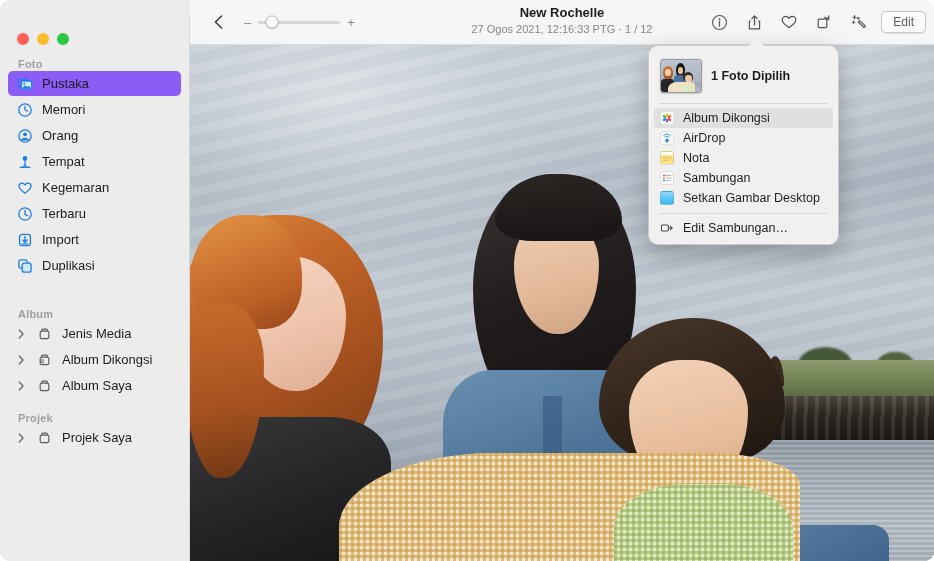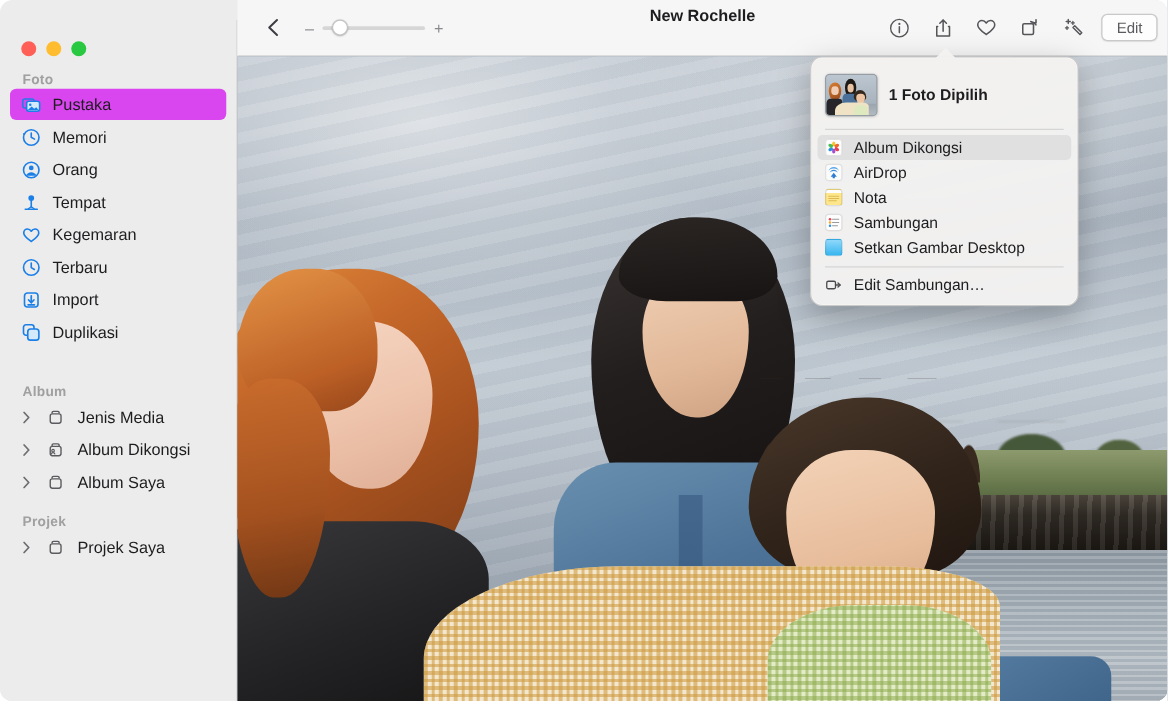--- a/index.html
+++ b/index.html
@@ -36,21 +36,21 @@
     padding:0 0 0 18px; letter-spacing:.2px;
   }
   .sb-list { list-style:none; padding:0 8px; }
   .sb-item {
     display:flex; align-items:center; gap:9px;
     height:25px; padding:0 8px; margin:1px 0;
     border-radius:5px; cursor:default;
     font-size:13px; color:#1d1d1f;
     white-space:nowrap;
   }
-  .sb-item.selected { background:#d946ef; }
+  .sb-item.selected { background:#8b5cf6; }
   .sb-icon { width:17px; height:17px; flex:none; display:flex; align-items:center; justify-content:center; }
   .sb-icon svg { display:block; }
   .disclosure {
     width:11px; flex:none; display:flex; align-items:center; justify-content:center;
     color:#70707a;
   }
 
   
   #toolbar {
     position:absolute; left:190px; top:0; right:0; height:45px;
@@ -250,21 +250,21 @@
       repeating-linear-gradient(0deg, rgba(138,168,74,.5) 0 3px, transparent 3px 6px);
   }
   .blue-shoulder {
     position:absolute; left:72%; top:93%; width:22%; height:10%;
     background:linear-gradient(150deg,#5b82a8,#3d6288);
     border-radius:36% 10% 0 0 / 70% 30% 0 0;
   }
 
   
   #share-popover {
-    position:absolute; left:648px; top:45px; width:215px;
+    position:absolute; left:648px; top:45px; width:191px;
     background:rgba(243,242,241,.97);
     border:.5px solid rgba(0,0,0,.16);
     border-radius:10px;
     box-shadow:0 8px 26px rgba(0,0,0,.26), 0 0 0 .5px rgba(255,255,255,.5) inset;
     padding:6px 0 6px;
     z-index:20;
   }
   .pop-tail {
     position:absolute; top:-8px; left:99px; width:17px; height:9px;
     background:rgba(243,242,241,.97);
@@ -515,20 +515,21 @@
         <span class="slider-sign">–</span>
         <div class="slider-track">
           <div class="slider-knob"></div>
         </div>
         <span class="slider-sign">+</span>
       </div>
     </div>
 
     <div class="tb-center">
       <div class="tb-title">New Rochelle</div>
+      <div class="tb-sub">27 Ogos 2021, 12:16:33 PTG  ·  1 / 12</div>
     </div>
 
     <div class="tb-right">
       <button class="icon-btn">
         <svg width="17" height="17" viewBox="0 0 18 18">
             <circle cx="9" cy="9" r="7.4" fill="none" stroke="#55555a" stroke-width="1.15"></circle>
             <circle cx="9" cy="5.5" r=".95" fill="#55555a"></circle>
             <path d="M9 7.8v5" stroke="#55555a" stroke-width="1.3" stroke-linecap="round"></path>
           </svg>
       </button>

